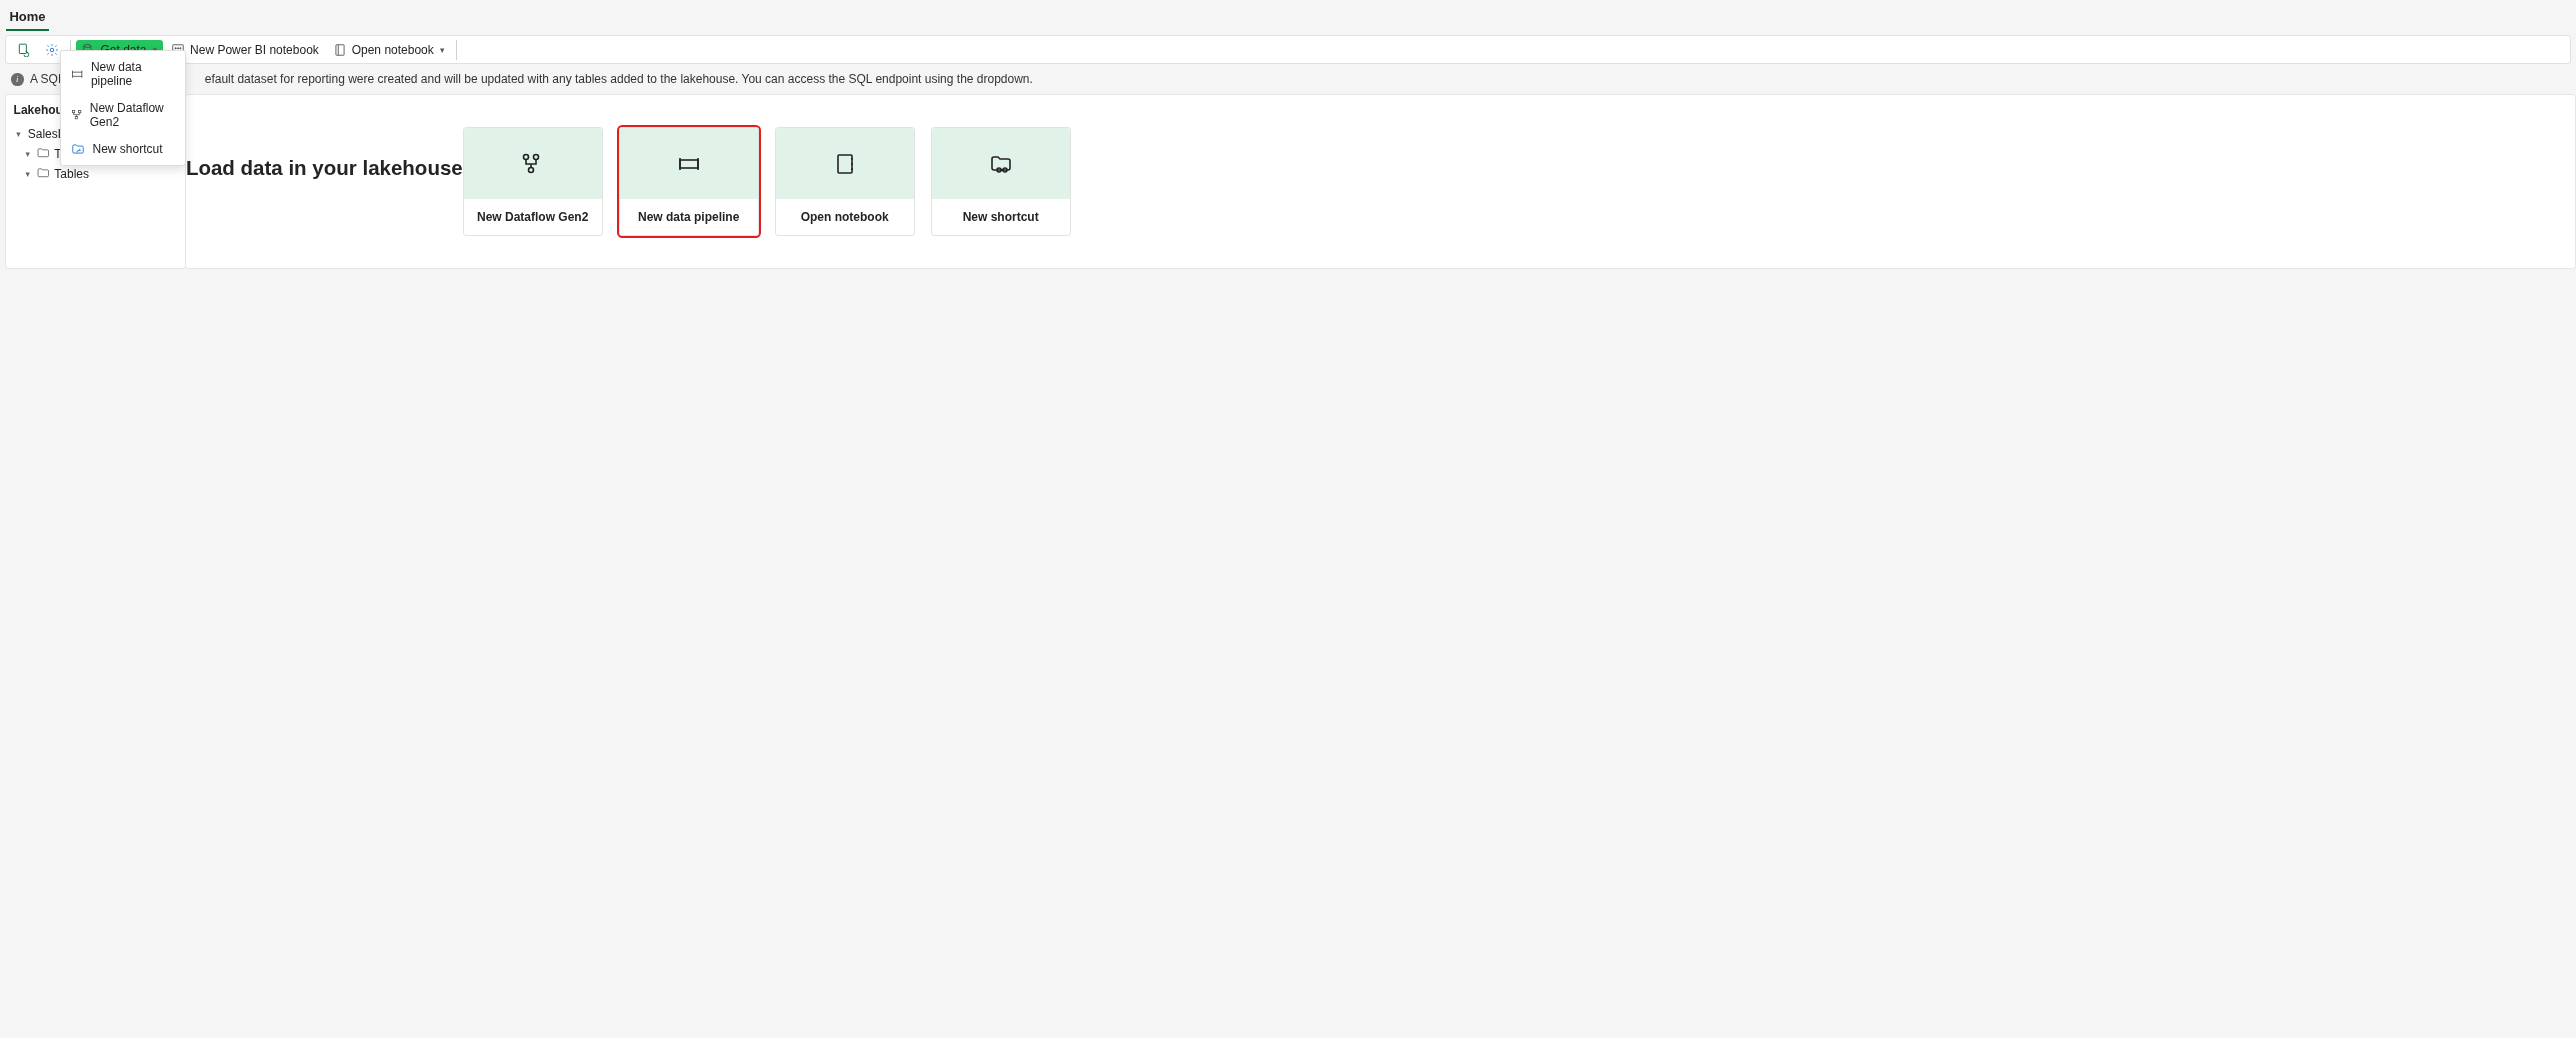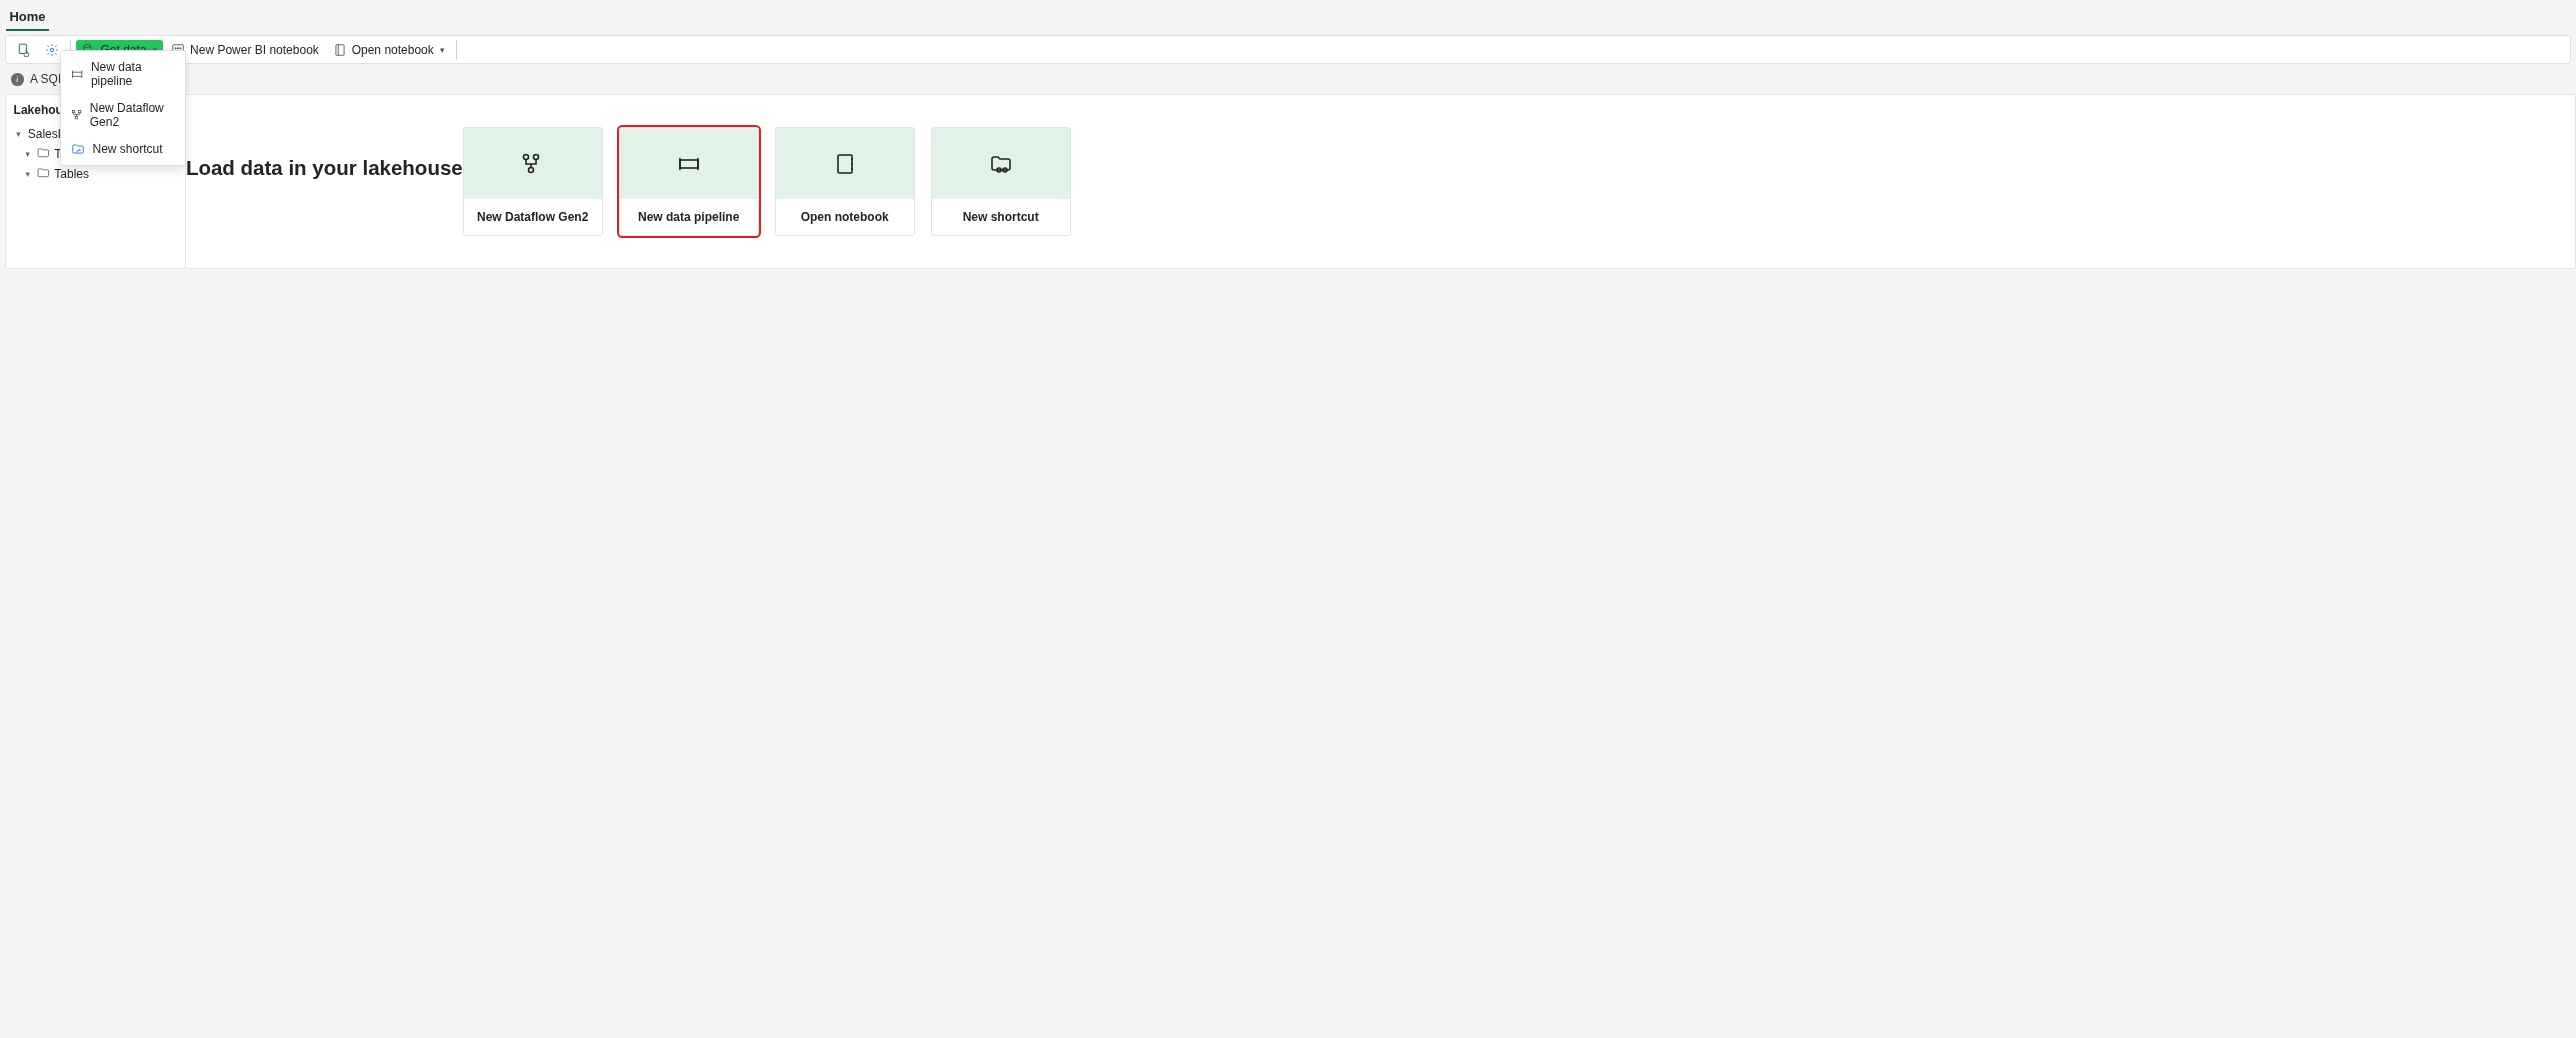--- a/index.html
+++ b/index.html
@@ -143,20 +143,21 @@
       </svg>
     </span>
     <span>New shortcut</span>
   </div>
 </div>
 
 <div class="info-bar">
   <span class="info-dot">i</span>
   <span>A SQL e</span>
   <span style="width:118px"></span>
+  <span>efault dataset for reporting were created and will be updated with any tables added to the lakehouse. You can access the SQL endpoint using the dropdown.</span>
 </div>
 
 <div class="content-row">
 
   <div class="tree-panel">
     <div class="tree-title">Lakehouse</div>
     <div class="tree-row">
       <span class="chev-l">▾</span>
       <span>SalesLakehouse</span>
     </div>

